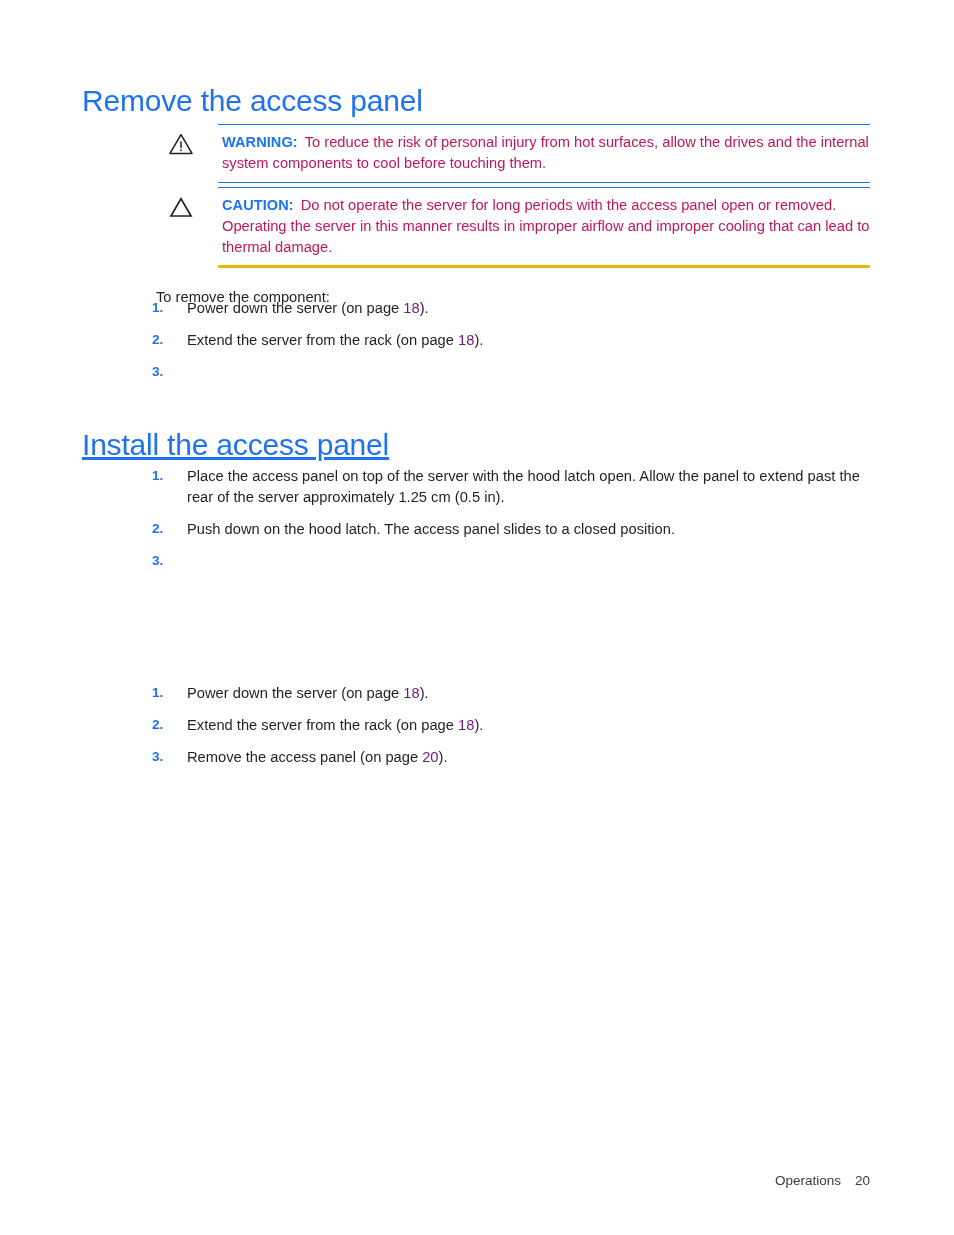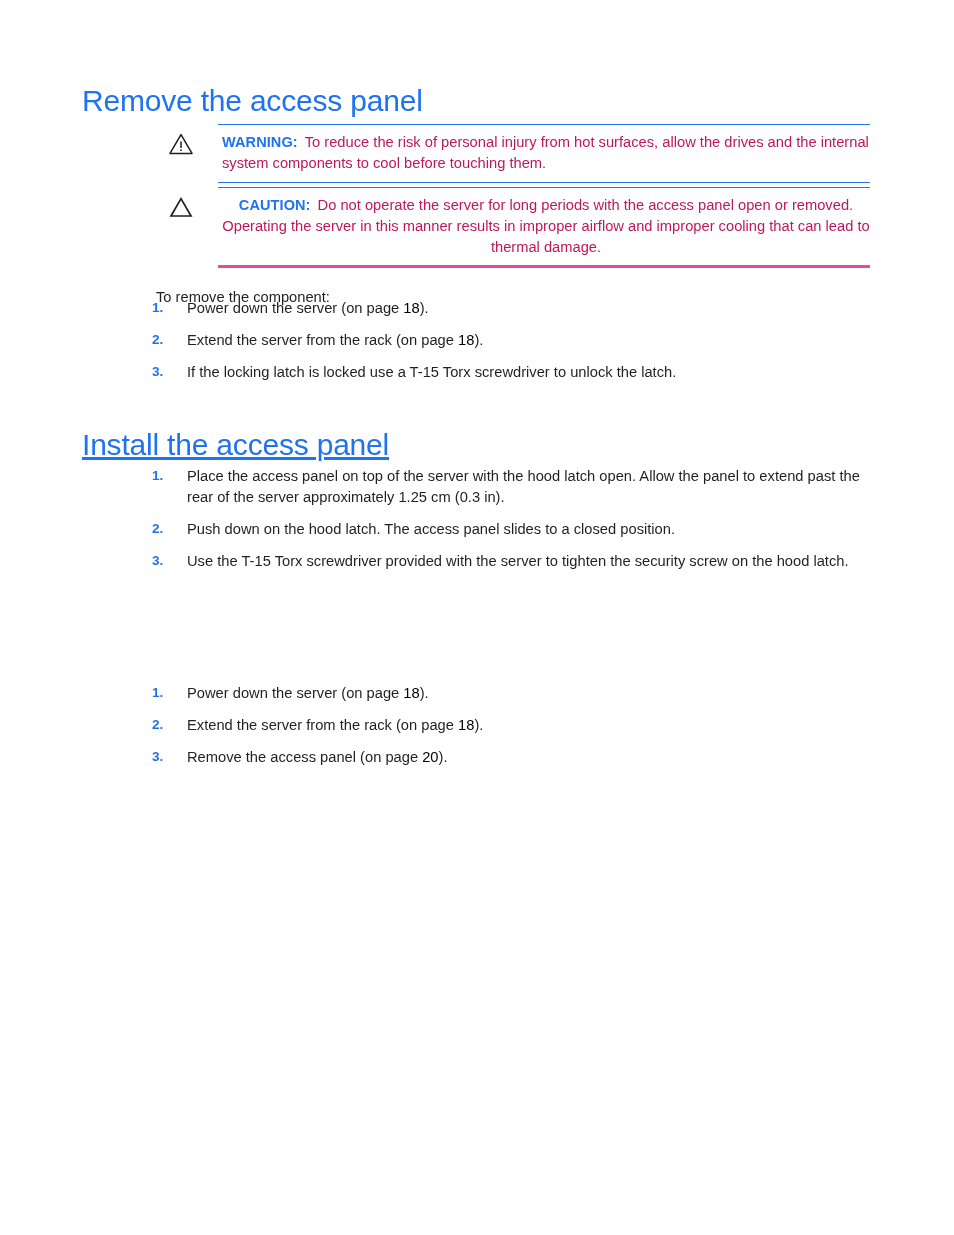--- a/index.html
+++ b/index.html
@@ -54,22 +54,21 @@
     width: 26px;
     height: 24px;
     display: block;
   }
   .alert-body {
     margin-left: 50px;
     padding: 7px 0 8px 4px;
     border-top: 1.5px solid #1f72f0;
   }
   .alert-body.has-bottom {
-    border-bottom: 3px solid #ec4899;
-    text-align: center;
+    border-bottom: 3px solid #eab308;
   }
   .alert-label {
     font-weight: bold;
     color: #1f72f0;
     font-size: 14.5px;
     letter-spacing: 0.1px;
   }
   .alert-text {
     font-size: 14.7px;
     line-height: 1.42;
@@ -111,21 +110,21 @@
     font-weight: bold;
     color: #1f72f0;
     font-size: 13.6px;
   }
   .li-sub {
     margin-top: 9px;
     font-size: 14.7px;
     line-height: 1.43;
   }
   .xref {
-    color: #000000;
+    color: #701a75;
   }
 
   
   .footer {
     position: absolute;
     right: 84px;
     top: 1158px;
     font-size: 13.5px;
     color: #3b3b3b;
     white-space: pre;
@@ -178,42 +177,40 @@
       <span>Power down the server (on page </span><span class="xref">18</span><span>).</span>
     </li>
 
     <li class="li">
       <span class="li-num">2.</span>
       <span>Extend the server from the rack (on page </span><span class="xref">18</span><span>).</span>
     </li>
 
     <li class="li">
       <span class="li-num">3.</span>
-      <div class="li-sub">If the locking latch is locked use a T-15 Torx screwdriver to unlock the latch.</div>
     </li>
 
   </ol>
 
   <h1 class="h1" style="top:423px;text-decoration:underline;">Install the access panel</h1>
 
   <ol class="olist" style="top:466px; list-style:none; margin:0; padding:0;">
 
     <li class="li">
       <span class="li-num">1.</span>
-      <span>Place the access panel on top of the server with the hood latch open. Allow the panel to extend past the rear of the server approximately 1.25 cm (0.3 in).</span>
+      <span>Place the access panel on top of the server with the hood latch open. Allow the panel to extend past the rear of the server approximately 1.25 cm (0.5 in).</span>
     </li>
 
     <li class="li">
       <span class="li-num">2.</span>
       <span>Push down on the hood latch. The access panel slides to a closed position.</span>
     </li>
 
     <li class="li">
       <span class="li-num">3.</span>
-      <span>Use the T-15 Torx screwdriver provided with the server to tighten the security screw on the hood latch.</span>
     </li>
 
   </ol>
 
 
   <ol class="olist" style="top:683px; list-style:none; margin:0; padding:0;">
 
     <li class="li">
       <span class="li-num">1.</span>
       <span>Power down the server (on page </span><span class="xref">18</span><span>).</span>
@@ -224,14 +221,17 @@
       <span>Extend the server from the rack (on page </span><span class="xref">18</span><span>).</span>
     </li>
 
     <li class="li">
       <span class="li-num">3.</span>
       <span>Remove the access panel (on page </span><span class="xref">20</span><span>).</span>
     </li>
 
   </ol>
 
+  <div class="footer">
+    <span>Operations</span><span class="fnum">20</span>
+  </div>
 
 </div>
 
 </body></html>

